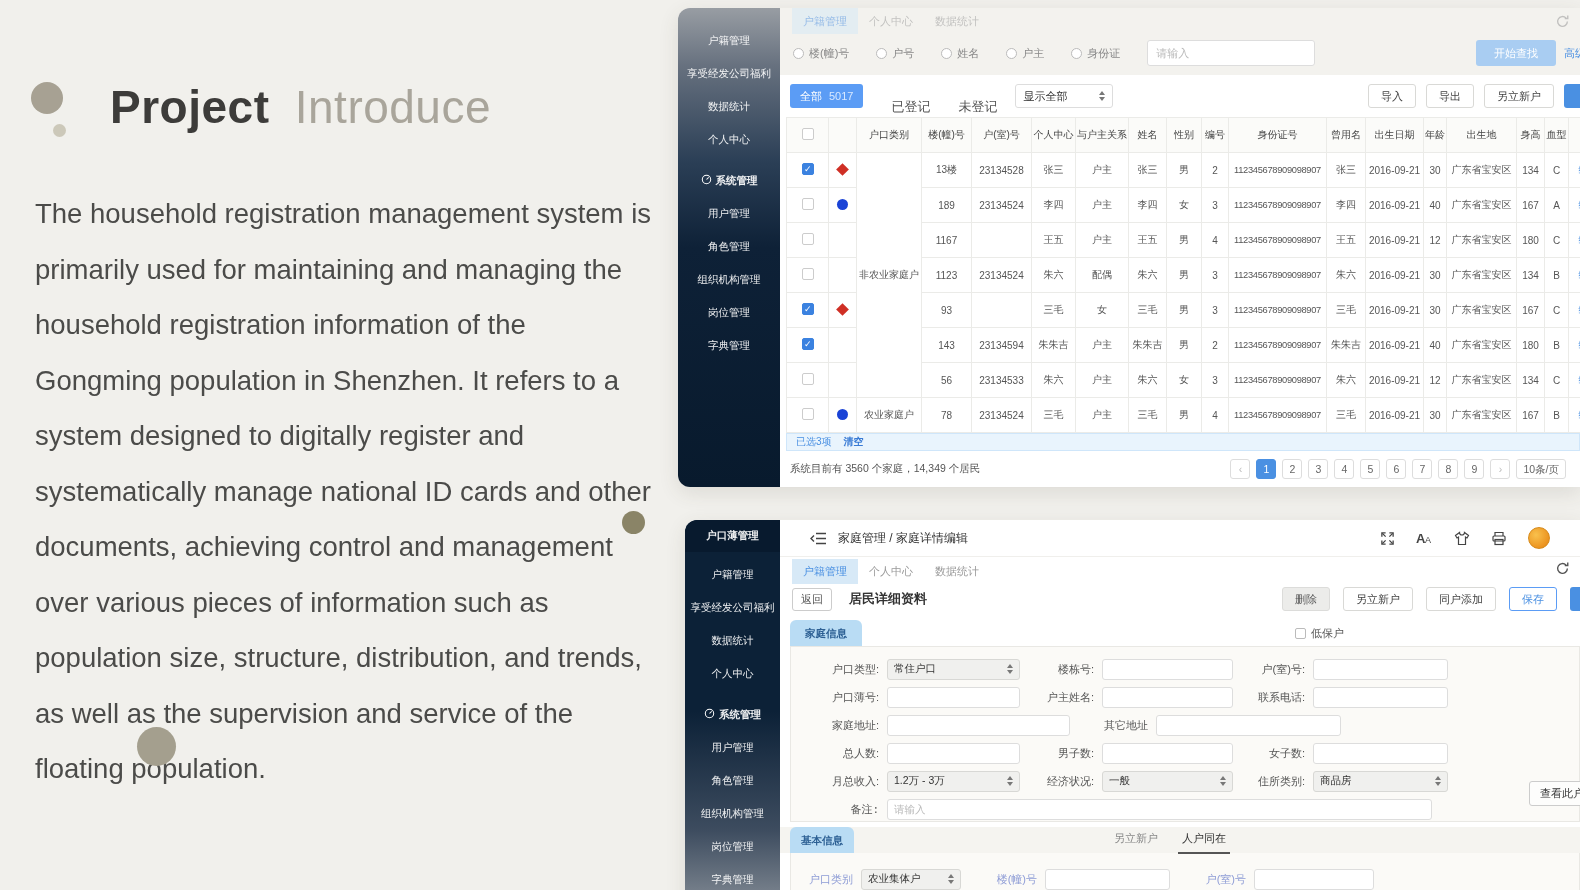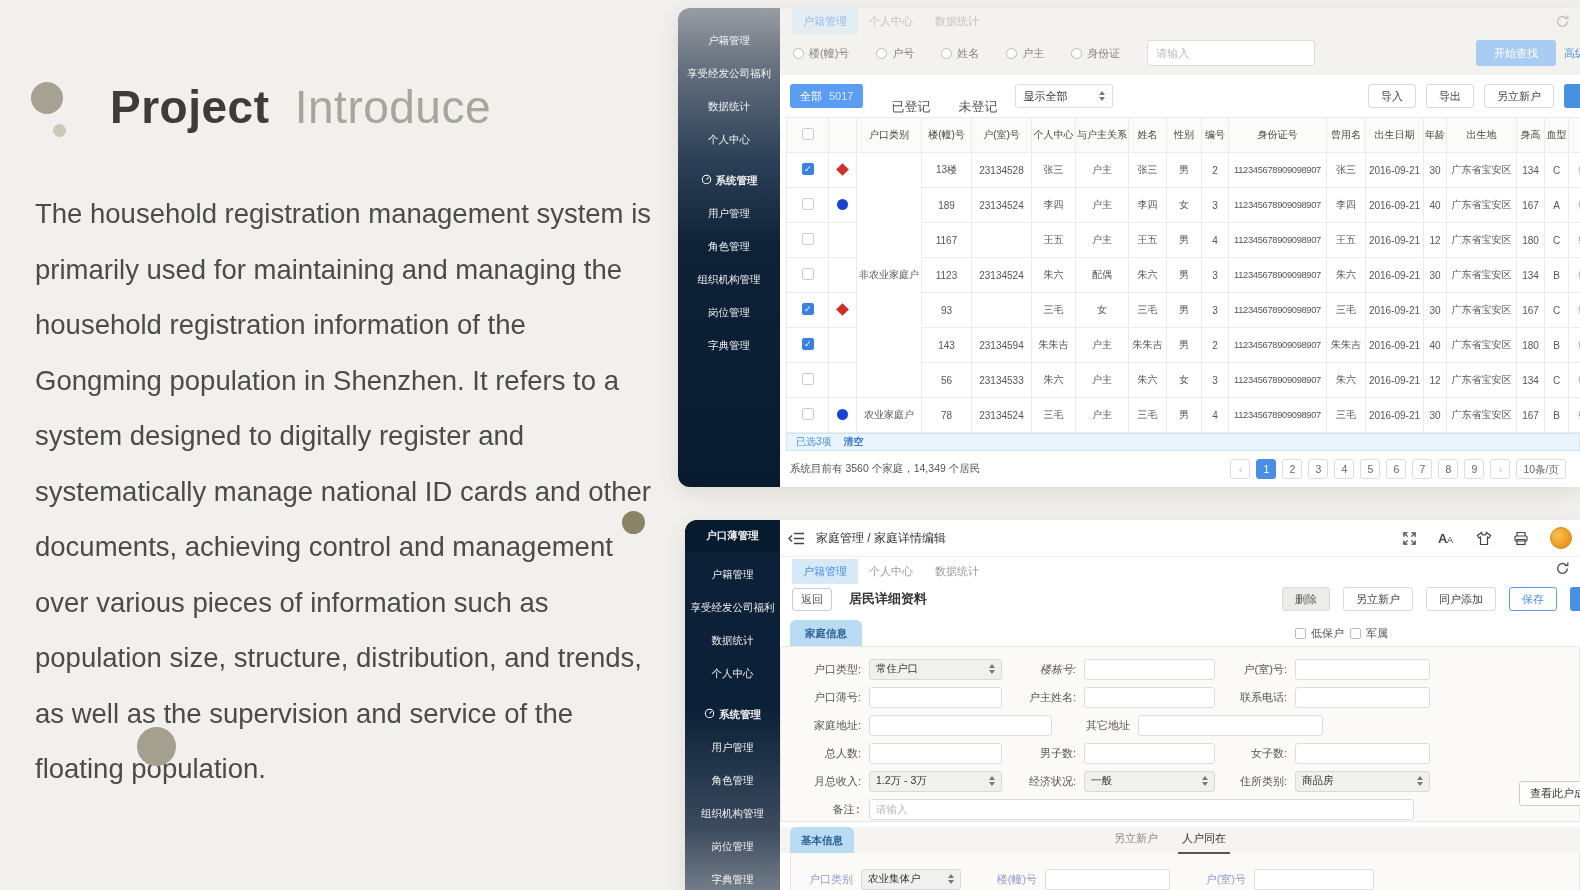--- a/index.html
+++ b/index.html
@@ -84,46 +84,46 @@
   .summary { font-size:10.5px; color:#555; }
   .pager { margin-left:auto; display:flex; gap:6px; align-items:center; }
   .pg { min-width:20px; height:20px; line-height:18px; text-align:center; border:1px solid #ddd; border-radius:3px;
         font-size:10.5px; background:#fff; color:#666; cursor:pointer; padding:0 3px; }
   .pg.active { background:#4a90e2; border-color:#4a90e2; color:#fff; }
   .pg.arrow { color:#bbb; }
   .pg.size { padding:0 6px; }
 
   
   .main2 { margin-left:95px; position:relative; height:100%; background:#fff; }
-  .hbar { height:37px; display:flex; align-items:center; padding:0 8px; border-bottom:1px solid #f0efec; position:relative; }
+  .hbar { height:37px; display:flex; align-items:center; padding:0 30px; border-bottom:1px solid #f0efec; position:relative; }
   .crumb { font-size:12px; color:#333; margin-left:11px; }
   .hicons { margin-left:auto; display:flex; gap:21px; align-items:center; }
   .hicon { cursor:pointer; display:flex; align-items:center; }
   .avatar { width:22px; height:22px; border-radius:50%; background:radial-gradient(circle at 35% 35%, #f9c14d, #ec9420 70%, #d97f12);
             border:1px solid #d78a1a; cursor:pointer; }
   .tabrow2 { height:27px; display:flex; align-items:flex-end; padding-left:12px; position:relative; }
   .tabrow2 .tab { height:25px; line-height:25px; }
   .actrow { height:30px; display:flex; align-items:center; padding-left:12px; position:relative; }
   .btn-back { width:40px; height:23px; background:#fff; border:1px solid #ccc; border-radius:3px; font-size:11px;
               color:#555; cursor:pointer; font-family:inherit; }
   .detail-title { font-size:13px; font-weight:700; color:#333; margin-left:17px; }
   .act-btns { position:absolute; right:-20px; top:3px; display:flex; gap:13px; }
   .act-btns .btn { height:24px; }
   .btn.gray { background:#ececea; border-color:#dcdcda; color:#555; }
   .btn.primary-outline { border-color:#5b9cf5; color:#4a90e2; }
   .btn-blue-cut2 { width:30px; height:24px; background:#4a90e2; border:none; border-radius:3px; cursor:pointer; }
 
   .famrow { height:26px; margin-top:6px; position:relative; padding-left:10px; }
   .sec-tab { width:72px; height:26px; background:#b9dcf4; border-radius:6px 6px 0 0; text-align:center;
              line-height:26px; font-size:10.5px; color:#2c5f93; font-weight:700; cursor:pointer; }
-  .fam-checks { position:absolute; left:515px; top:6px; display:flex; gap:6px; }
+  .fam-checks { position:absolute; left:515px; top:6px; display:flex; gap:6px;flex-direction:column; }
   .chk { display:flex; align-items:center; font-size:11px; color:#555; cursor:pointer; }
   .chk .cbx { width:11px; height:11px; border:1px solid #bbb; border-radius:2px; background:#fff; margin-right:5px; }
 
-  .formpanel { position:relative; height:176px; background:#fbfaf7; border:1px solid #e9e8e4; padding:8px 0 0 12px; }
+  .formpanel { position:relative; margin-left:10px; height:176px; background:#fbfaf7; border:1px solid #e9e8e4; padding:8px 0 0 20px; }
   .f-row { height:28px; display:flex; align-items:center; padding-left:10px; }
   .f-label { font-size:11px; color:#555; text-align:right; margin-right:8px; white-space:nowrap; flex:0 0 auto; }
   .f-label.blue { color:#8e9cd6; }
   .f-field { height:21px; flex:0 0 auto; margin-right:8px; }
   .f-field.inp { background:#fff; border:1px solid #ddd; border-radius:3px; }
   .f-field.inp .ph { font-size:10.5px; color:#bbb; line-height:19px; padding-left:6px; display:block; }
   .f-field.selbox { display:flex; align-items:center; justify-content:space-between; background:#f0f0ee;
                     border:1px solid #d8d8d5; border-radius:3px; font-size:10.5px; color:#333; padding:0 6px; cursor:pointer; }
   .st { display:inline-flex; flex-direction:column; gap:2px; margin-left:5px; }
   .st i { width:0; height:0; border-left:3px solid transparent; border-right:3px solid transparent; display:block; }
@@ -608,21 +608,21 @@
       <div id="formRows">
           <div class="f-row">
             <span class="f-label" style="width: 58px;">户口类型:</span>
             <div class="f-field selbox" style="width: 133px;">
               <span>常住户口</span>
               <span class="st">
                 <i class="u"></i>
                 <i class="d"></i>
               </span>
             </div>
-            <span class="f-label" style="width: 66px; font-style: italic;">楼栋号:</span>
+            <span class="f-label" style="width: 66px;">楼栋号:</span>
             <div class="f-field inp" style="width: 131px;"></div>
             <span class="f-label" style="width: 64px;">户(室)号:</span>
             <div class="f-field inp" style="width: 135px;"></div>
           </div>
           <div class="f-row">
             <span class="f-label" style="width: 58px;">户口薄号:</span>
             <div class="f-field inp" style="width: 133px;"></div>
             <span class="f-label" style="width: 66px;">户主姓名:</span>
             <div class="f-field inp" style="width: 131px;"></div>
             <span class="f-label" style="width: 64px;">联系电话:</span>

